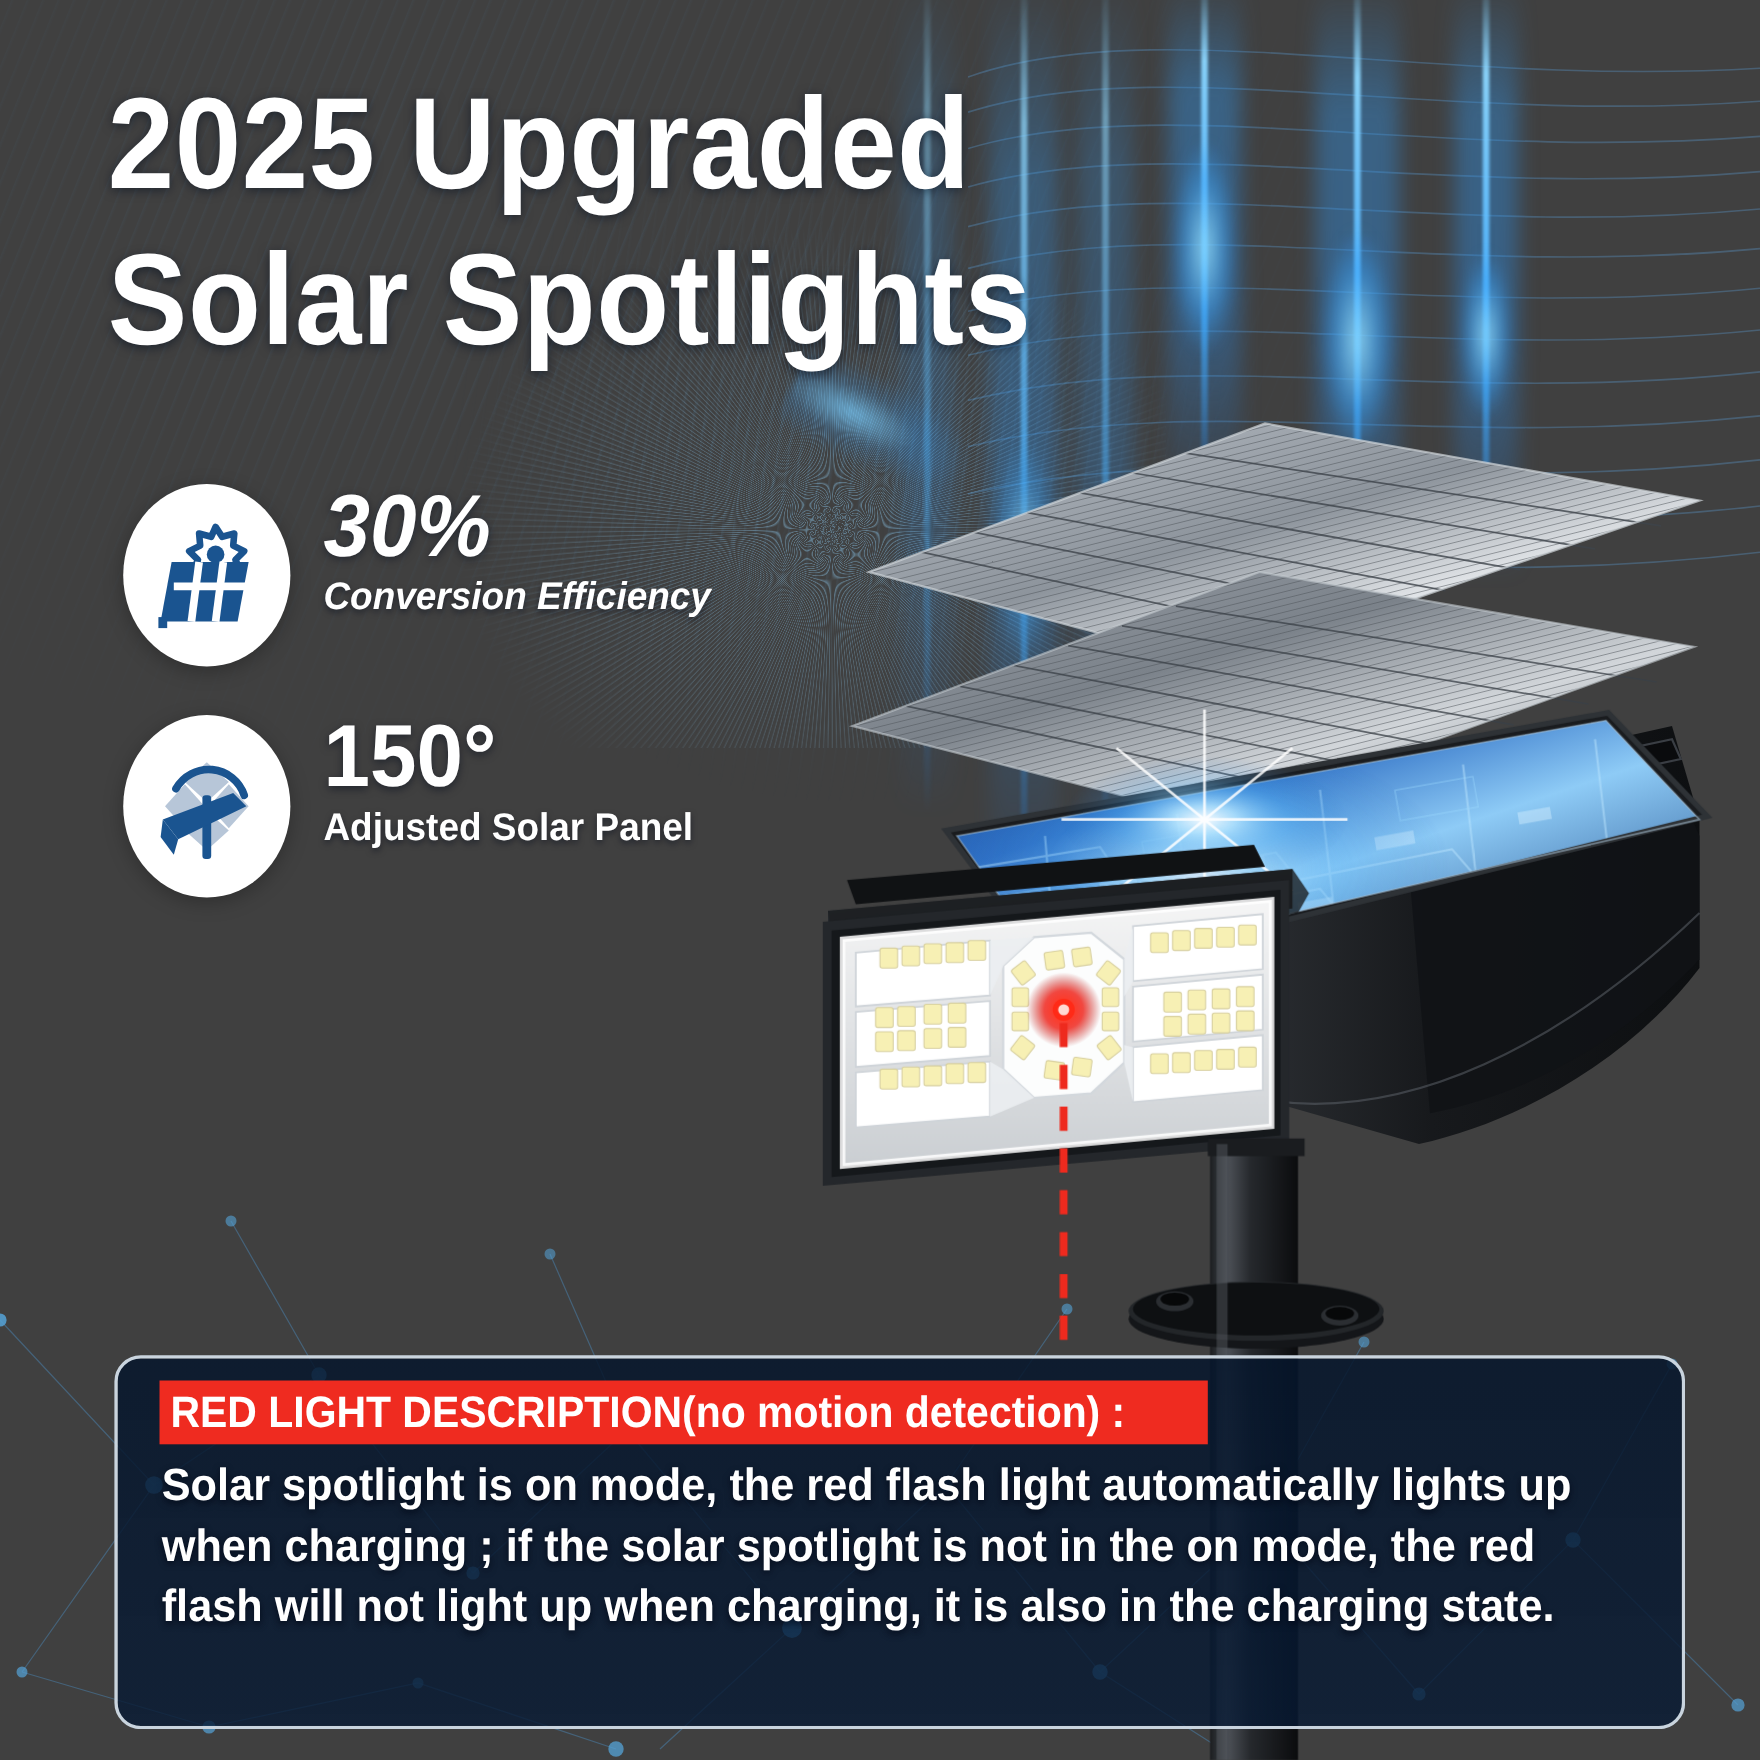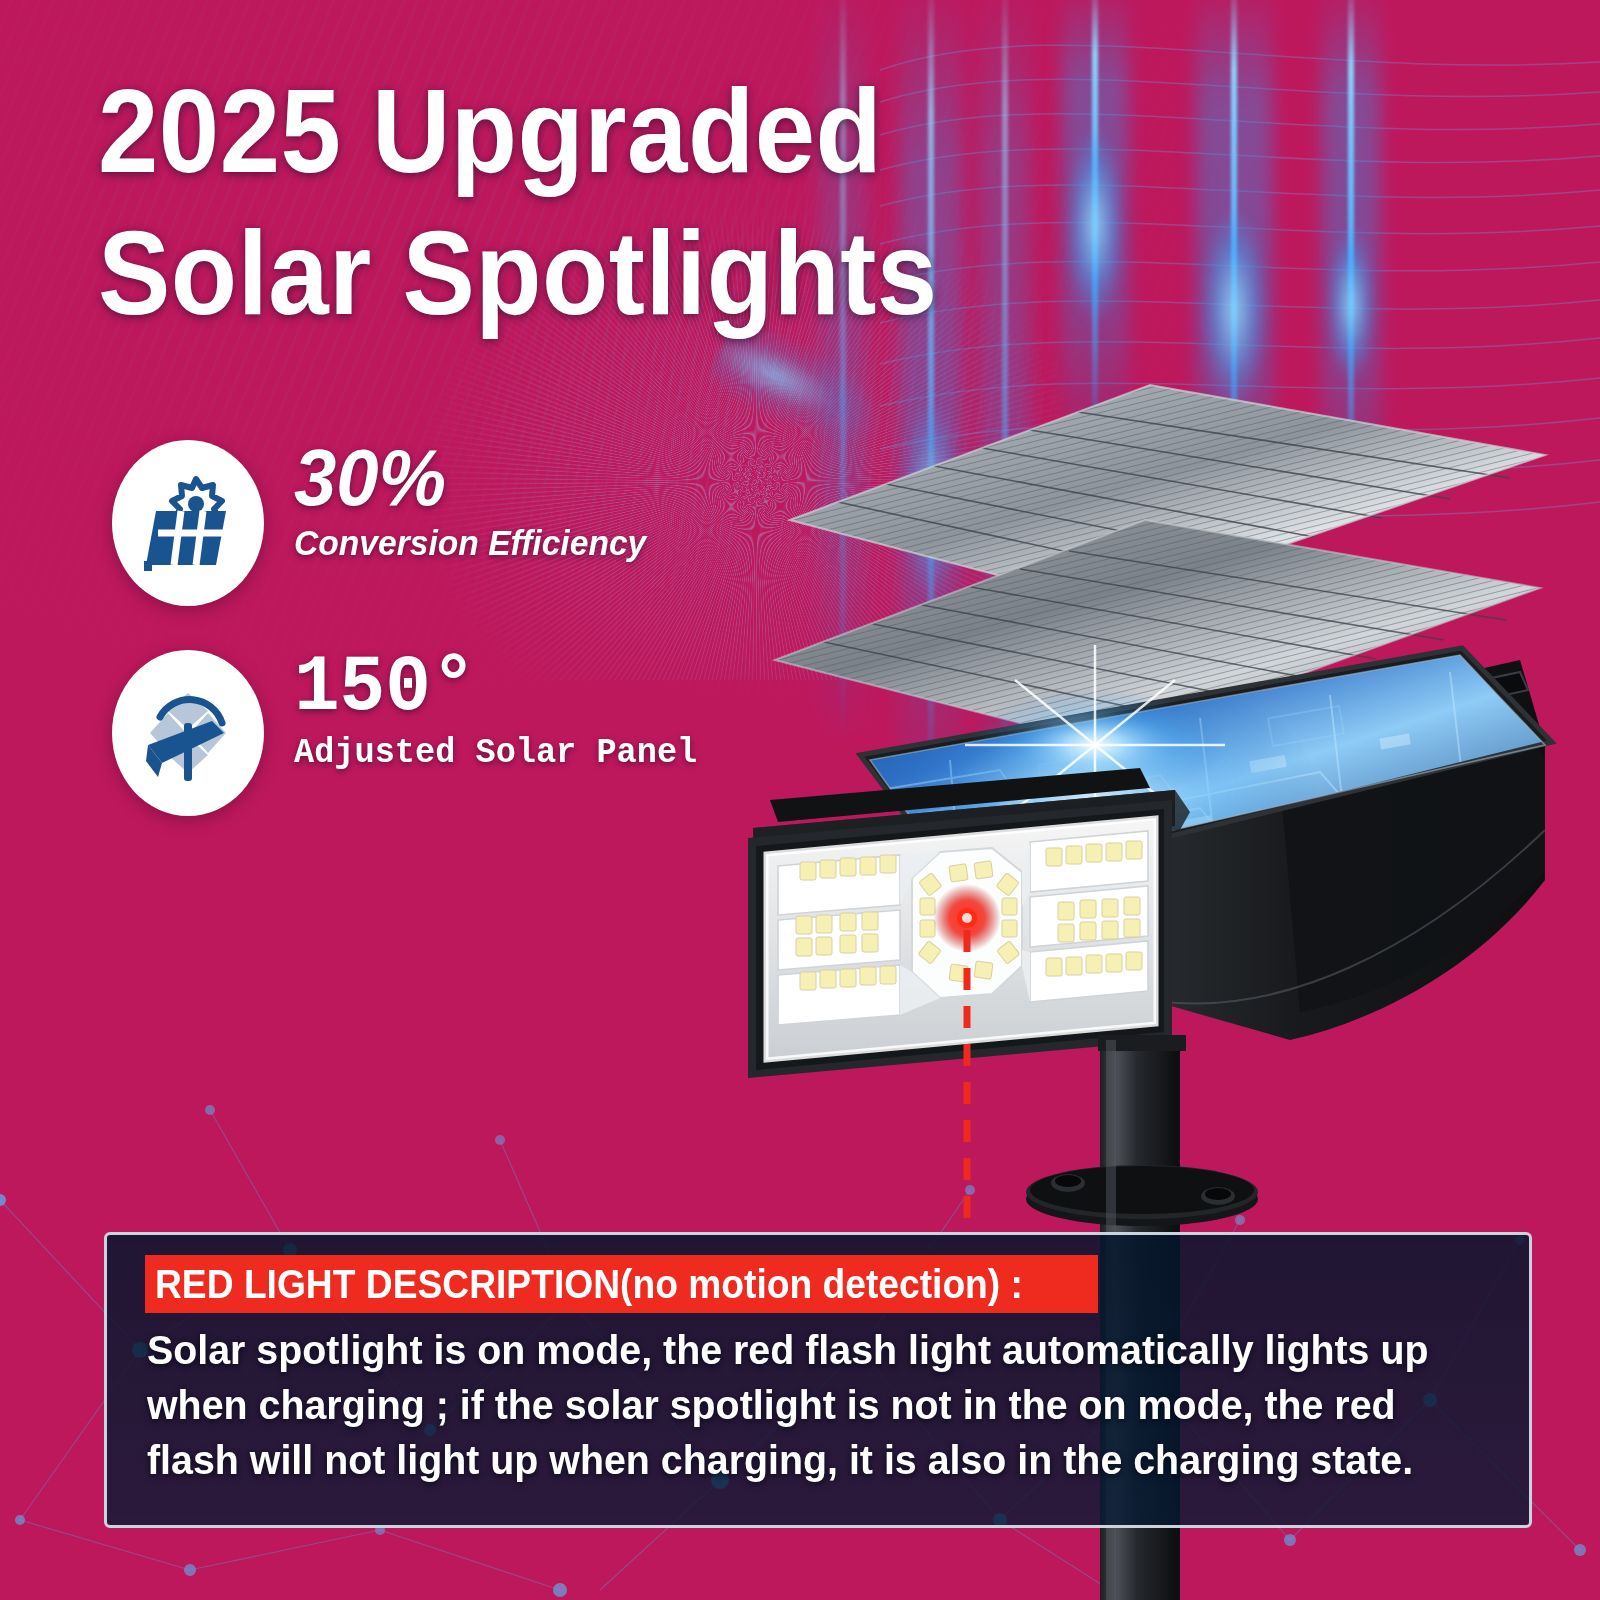--- a/index.html
+++ b/index.html
@@ -5,21 +5,21 @@
   * { margin:0; padding:0; box-sizing:border-box; }
   html,body { width:1600px; height:1600px; overflow:hidden; background:#071a33; }
   body { font-family:"Liberation Sans", sans-serif; }
 
   #stage {
     position:relative; width:1600px; height:1600px; overflow:hidden;
     background:
       radial-gradient(ellipse 900px 700px at 62% 26%, rgba(20,62,115,.55) 0%, rgba(9,28,56,0) 70%),
       radial-gradient(ellipse 1200px 620px at 30% 112%, rgba(18,60,118,.85) 0%, rgba(8,26,52,0) 72%),
       linear-gradient(165deg, #0a2murky 0%, #081c36 0%, #061528 55%, #0a2a52 100%);
-    background-color:#be185d;
+    background-color:#404040;
   }
 
   
   .bg-layer { position:absolute; inset:0; pointer-events:none; }
 
   #diag-streaks {
     background-image:repeating-linear-gradient(112deg,
       rgba(92,160,225,0.00) 0px,
       rgba(92,160,225,0.00) 9px,
       rgba(92,170,235,0.085) 10px,
@@ -102,29 +102,29 @@
     transform:scaleX(.95); transform-origin:left center;
     text-shadow:0 2px 8px rgba(0,10,26,.5); white-space:nowrap;
   }
   .f-label {
     color:#fff; font-weight:700; font-size:35px; line-height:1.1; margin-top:6px;
     transform:scaleX(.96); transform-origin:left center;
     text-shadow:0 2px 6px rgba(0,10,26,.5); white-space:nowrap;
   }
   #feature-0 .f-text { top:22px; }
   #feature-1 .f-text { top:6px;font-style:italic; }
-  #feature-2 .f-text { top:6px;font-family:Liberation Mono, monospace; }
+  #feature-2 .f-text { top:6px; }
 
   
   #product { position:absolute; left:0; top:0; width:1600px; height:1600px; pointer-events:none; }
 
   
   #desc-box {
-    position:absolute; left:104px; top:1232px; width:1428px; height:296px;
-    border:3px solid #c9d4de; border-radius:6px;
+    position:absolute; left:104px; top:1232px; width:1428px; height:340px;
+    border:3px solid #c9d4de; border-radius:24px;
     background:linear-gradient(180deg, rgba(6,22,44,.86) 0%, rgba(7,26,52,.80) 100%);
     overflow:hidden;
   }
   #desc-banner {
     position:absolute; left:38px; top:20px; height:58px;
     background:#ef2b20; display:flex; align-items:center; padding:0 10px;
   }
   #desc-banner span {
     color:#fff; font-weight:700; font-size:40px; line-height:1;
     transform:scaleX(.93); transform-origin:left center; white-space:nowrap;

